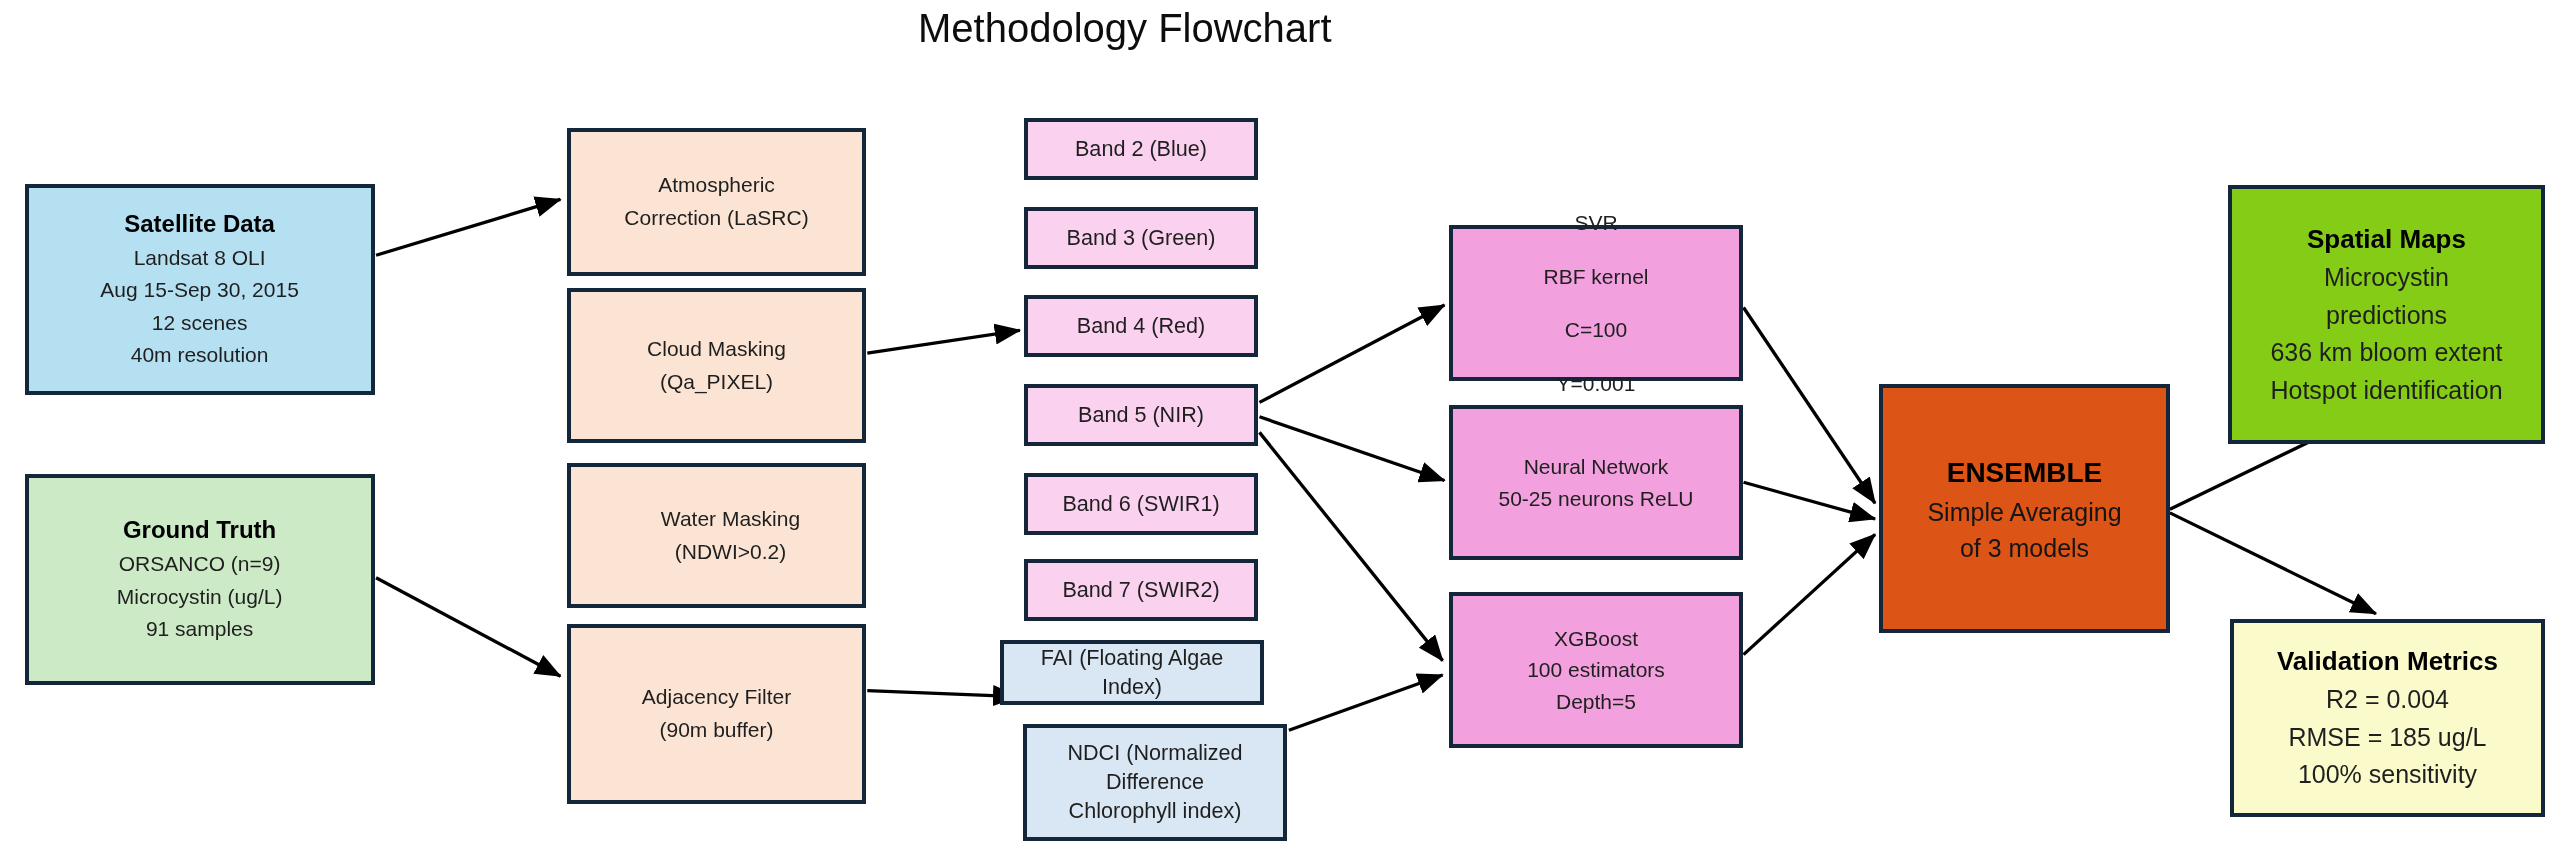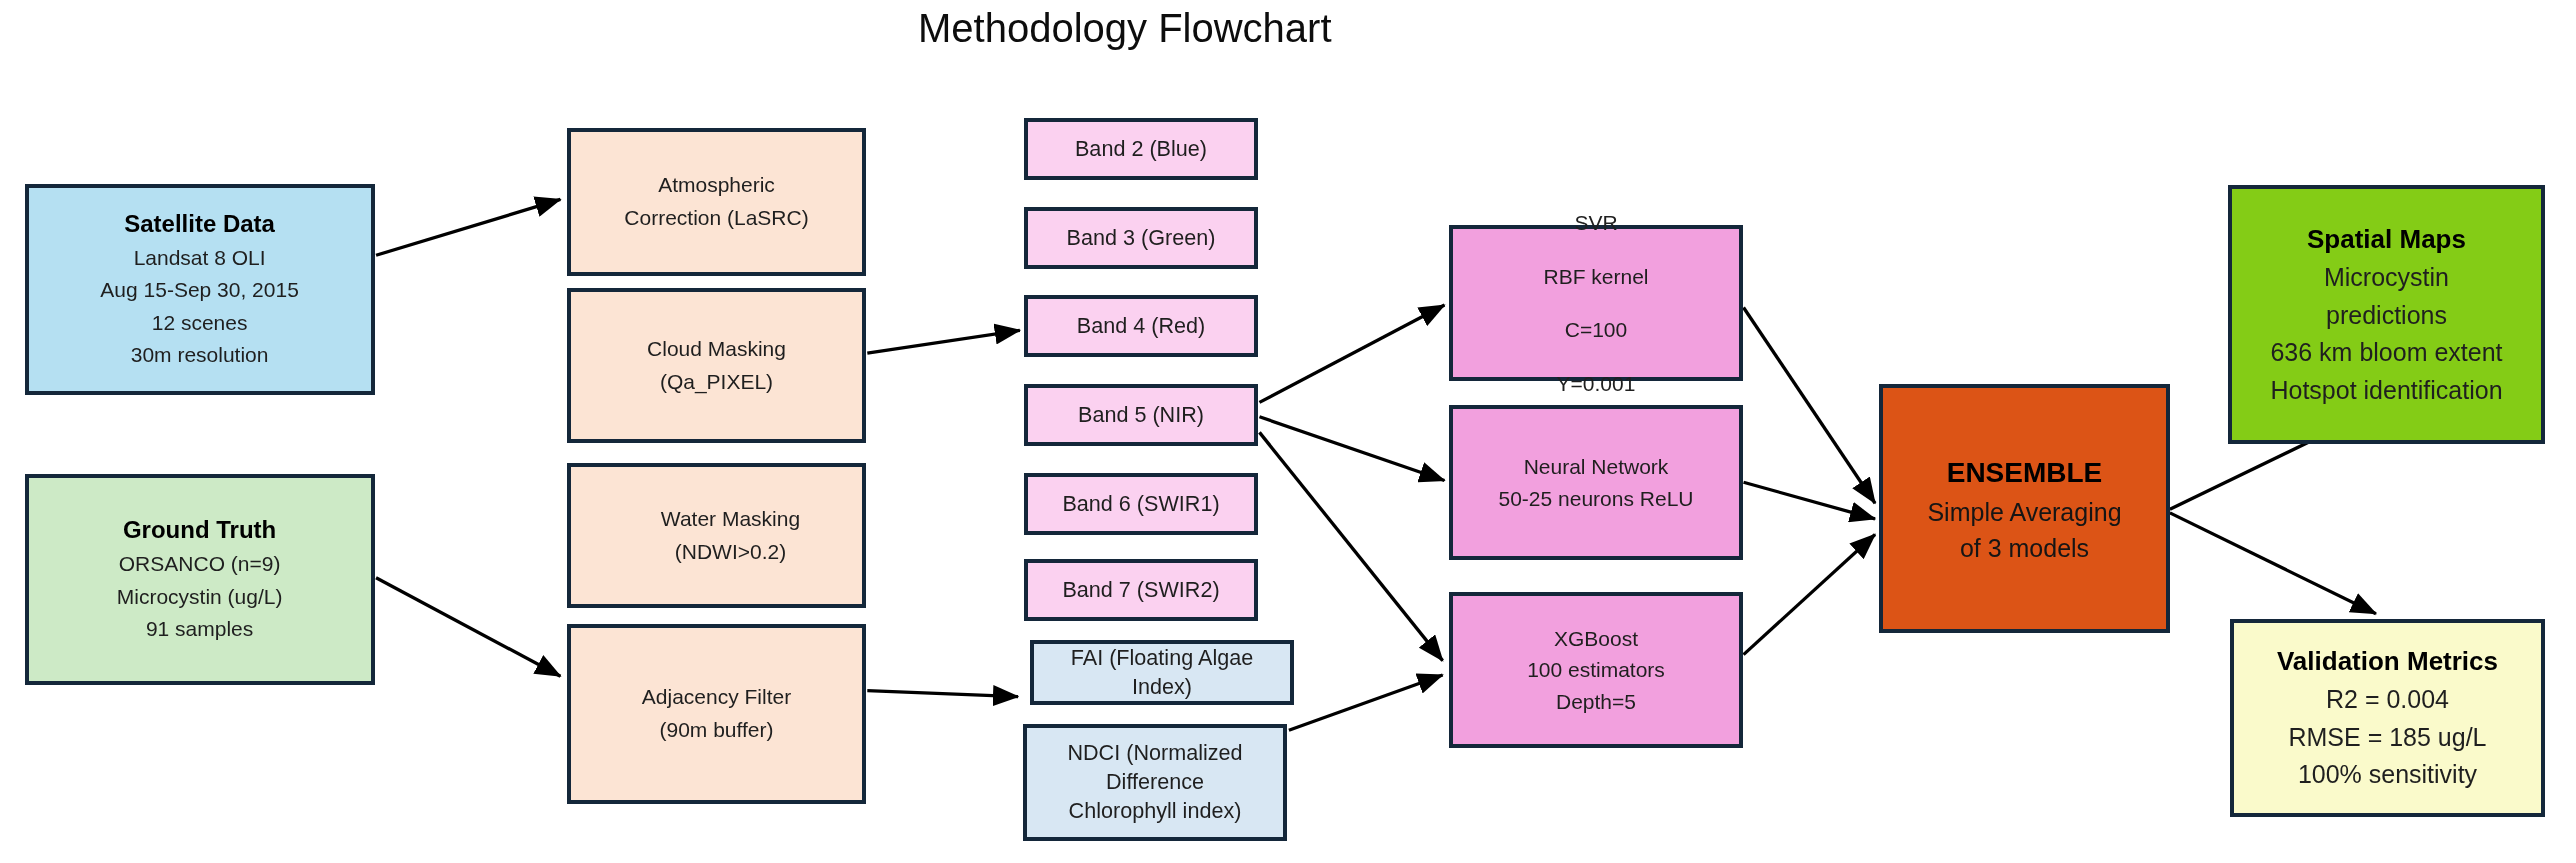--- a/index.html
+++ b/index.html
@@ -50,21 +50,21 @@
     <line class="arrow" x1="3613" y1="854" x2="3956" y2="1022" marker-end="url(#ah)"></line>
   </svg>
 
   <div class="page-title">Methodology Flowchart</div>
 
   <div class="node" style="left: 24.6px; top: 184px; width: 350px; height: 211px; background: rgb(181, 224, 242); text-align: center;">
     <div class="t">Satellite Data</div>
     <div class="l">Landsat 8 OLI</div>
     <div class="l">Aug 15-Sep 30, 2015</div>
     <div class="l">12 scenes</div>
-    <div class="l">30m resolution</div>
+    <div class="l">40m resolution</div>
   </div>
 
   <div class="node" style="left: 24.6px; top: 474px; width: 350px; height: 211px; background: rgb(205, 234, 198);">
     <div class="t">Ground Truth</div>
     <div class="l">ORSANCO (n=9)</div>
     <div class="l">Microcystin (ug/L)</div>
     <div class="l">91 samples</div>
   </div>
 
   <div class="node" style="left: 567px; top: 128px; width: 299px; height: 148px; background: rgb(252, 228, 212);">
@@ -99,21 +99,21 @@
   <div class="node band" style="left: 1024px; top: 384px; width: 234px; height: 62px; background: rgb(251, 209, 240);">
     <div class="l">Band 5 (NIR)</div>
   </div>
   <div class="node band" style="left: 1024px; top: 473px; width: 234px; height: 62px; background: rgb(251, 209, 240);">
     <div class="l">Band 6 (SWIR1)</div>
   </div>
   <div class="node band" style="left: 1024px; top: 559px; width: 234px; height: 62px; background: rgb(251, 209, 240);">
     <div class="l">Band 7 (SWIR2)</div>
   </div>
 
-  <div class="node index" style="left: 1030px; top: 640px; width: 264px; height: 65px; background: rgb(216, 231, 243);">
+  <div class="node index" style="left: 1000px; top: 640px; width: 264px; height: 65px; background: rgb(216, 231, 243);">
     <div class="l">FAI (Floating Algae</div>
     <div class="l">Index)</div>
   </div>
   <div class="node index" style="left: 1023px; top: 724px; width: 264px; height: 117px; background: rgb(216, 231, 243);">
     <div class="l">NDCI (Normalized</div>
     <div class="l">Difference</div>
     <div class="l">Chlorophyll index)</div>
   </div>
 
   <div class="node model" style="left: 1449px; top: 225px; width: 294px; height: 156px; background: rgb(242, 160, 222); gap: 22px;">

